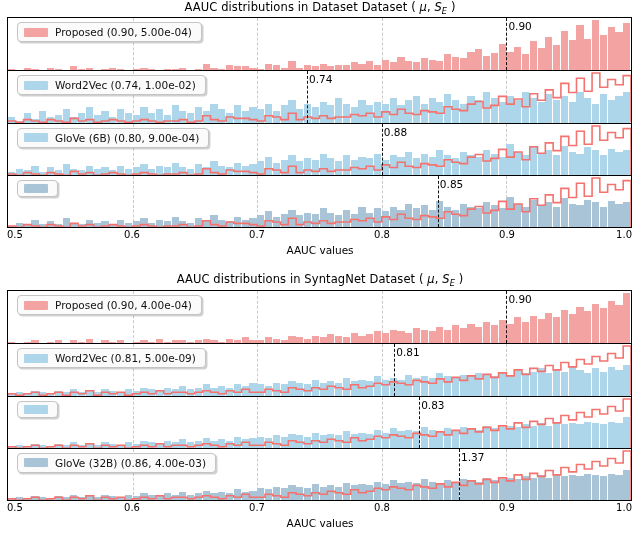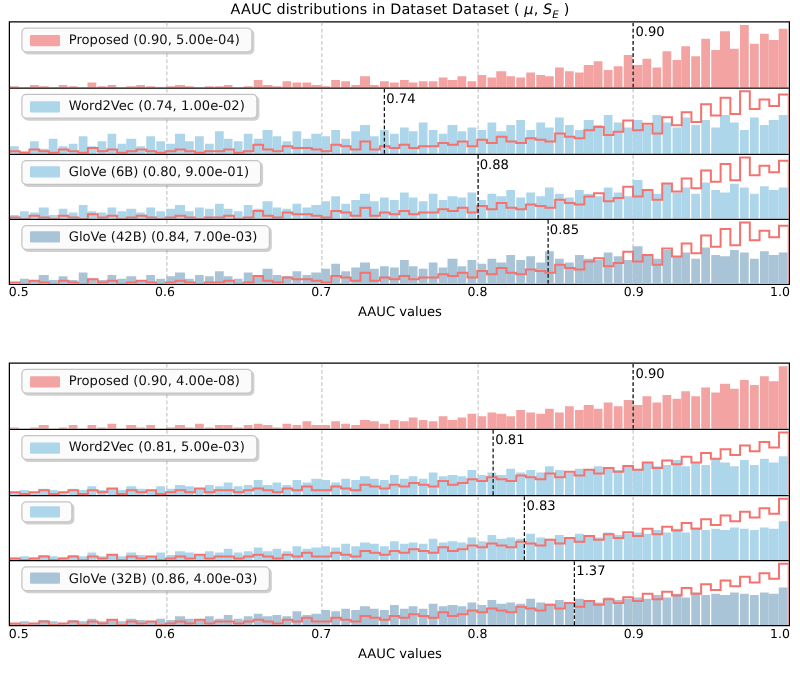--- a/index.html
+++ b/index.html
@@ -333,21 +333,21 @@
           </div>
           <div class="step">
             <svg viewBox="0 0 1000 100" preserveAspectRatio="none">
               <path d="M 0.00 100 L 0.00 97.47 L 12.50 97.47 L 12.50 100.00 L 25.00 100.00 L 25.00 94.95 L 37.50 94.95 L 37.50 97.47 L 50.00 97.47 L 50.00 100.00 L 62.50 100.00 L 62.50 94.95 L 75.00 94.95 L 75.00 97.47 L 87.50 97.47 L 87.50 100.00 L 100.00 100.00 L 100.00 92.42 L 112.50 92.42 L 112.50 97.47 L 125.00 97.47 L 125.00 94.95 L 137.50 94.95 L 137.50 100.00 L 150.00 100.00 L 150.00 97.47 L 162.50 97.47 L 162.50 94.95 L 175.00 94.95 L 175.00 97.47 L 187.50 97.47 L 187.50 100.00 L 200.00 100.00 L 200.00 97.47 L 212.50 97.47 L 212.50 94.95 L 225.00 94.95 L 225.00 97.47 L 237.50 97.47 L 237.50 100.00 L 250.00 100.00 L 250.00 97.47 L 262.50 97.47 L 262.50 97.47 L 275.00 97.47 L 275.00 94.95 L 287.50 94.95 L 287.50 100.00 L 300.00 100.00 L 300.00 97.47 L 312.50 97.47 L 312.50 87.37 L 325.00 87.37 L 325.00 94.95 L 337.50 94.95 L 337.50 97.47 L 350.00 97.47 L 350.00 89.89 L 362.50 89.89 L 362.50 92.42 L 375.00 92.42 L 375.00 92.42 L 387.50 92.42 L 387.50 94.95 L 400.00 94.95 L 400.00 97.47 L 412.50 97.47 L 412.50 87.37 L 425.00 87.37 L 425.00 89.89 L 437.50 89.89 L 437.50 94.95 L 450.00 94.95 L 450.00 82.32 L 462.50 82.32 L 462.50 94.95 L 475.00 94.95 L 475.00 89.89 L 487.50 89.89 L 487.50 92.42 L 500.00 92.42 L 500.00 87.37 L 512.50 87.37 L 512.50 92.42 L 525.00 92.42 L 525.00 89.89 L 537.50 89.89 L 537.50 89.89 L 550.00 89.89 L 550.00 84.84 L 562.50 84.84 L 562.50 87.37 L 575.00 87.37 L 575.00 82.32 L 587.50 82.32 L 587.50 89.89 L 600.00 89.89 L 600.00 79.79 L 612.50 79.79 L 612.50 84.84 L 625.00 84.84 L 625.00 74.74 L 637.50 74.74 L 637.50 82.32 L 650.00 82.32 L 650.00 84.84 L 662.50 84.84 L 662.50 77.26 L 675.00 77.26 L 675.00 79.79 L 687.50 79.79 L 687.50 82.32 L 700.00 82.32 L 700.00 69.68 L 712.50 69.68 L 712.50 74.74 L 725.00 74.74 L 725.00 77.26 L 737.50 77.26 L 737.50 64.63 L 750.00 64.63 L 750.00 59.58 L 762.50 59.58 L 762.50 72.21 L 775.00 72.21 L 775.00 67.16 L 787.50 67.16 L 787.50 49.47 L 800.00 49.47 L 800.00 64.63 L 812.50 64.63 L 812.50 54.53 L 825.00 54.53 L 825.00 69.68 L 837.50 69.68 L 837.50 44.42 L 850.00 44.42 L 850.00 57.05 L 862.50 57.05 L 862.50 36.84 L 875.00 36.84 L 875.00 52.00 L 887.50 52.00 L 887.50 24.21 L 900.00 24.21 L 900.00 41.89 L 912.50 41.89 L 912.50 14.11 L 925.00 14.11 L 925.00 39.37 L 937.50 39.37 L 937.50 4.00 L 950.00 4.00 L 950.00 31.79 L 962.50 31.79 L 962.50 16.63 L 975.00 16.63 L 975.00 26.74 L 987.50 26.74 L 987.50 9.05 L 1000.00 9.05 L 1000 100" fill="none" stroke="#f4736e" stroke-width="1.6" vector-effect="non-scaling-stroke"></path>
             </svg>
           </div>
           <div class="vline" style="left: 60%;"></div>
           <div class="vlabel" style="left: calc(60% + 2px); top: 2px;">0.88</div>
           <div class="legend" style="left: 9px; top: 4px;">
             <span class="swatch blue"></span>
-            <span class="ltext">GloVe (6B) (0.80, 9.00e-01)</span>
+            <span class="ltext">GloVe (6B) (0.80, 9.00e-04)</span>
           </div>
         </div>
         <div class="panel">
           <div class="grid" style="left: 20%;"></div>
           <div class="grid" style="left: 40%;"></div>
           <div class="grid" style="left: 60%;"></div>
           <div class="grid" style="left: 80%;"></div>
           <div class="hist">
             <div class="bar blue2" style="left: 0%; width: 1.15%; height: 2.82187%;"></div>
             <div class="bar blue2" style="left: 1.25%; width: 1.15%; height: 8.46561%;"></div>
@@ -432,36 +432,38 @@
           </div>
           <div class="step">
             <svg viewBox="0 0 1000 100" preserveAspectRatio="none">
               <path d="M 0.00 100 L 0.00 97.47 L 12.50 97.47 L 12.50 100.00 L 25.00 100.00 L 25.00 94.95 L 37.50 94.95 L 37.50 97.47 L 50.00 97.47 L 50.00 100.00 L 62.50 100.00 L 62.50 94.95 L 75.00 94.95 L 75.00 97.47 L 87.50 97.47 L 87.50 100.00 L 100.00 100.00 L 100.00 92.42 L 112.50 92.42 L 112.50 97.47 L 125.00 97.47 L 125.00 94.95 L 137.50 94.95 L 137.50 100.00 L 150.00 100.00 L 150.00 97.47 L 162.50 97.47 L 162.50 94.95 L 175.00 94.95 L 175.00 97.47 L 187.50 97.47 L 187.50 100.00 L 200.00 100.00 L 200.00 97.47 L 212.50 97.47 L 212.50 94.95 L 225.00 94.95 L 225.00 97.47 L 237.50 97.47 L 237.50 100.00 L 250.00 100.00 L 250.00 97.47 L 262.50 97.47 L 262.50 97.47 L 275.00 97.47 L 275.00 94.95 L 287.50 94.95 L 287.50 100.00 L 300.00 100.00 L 300.00 97.47 L 312.50 97.47 L 312.50 87.37 L 325.00 87.37 L 325.00 94.95 L 337.50 94.95 L 337.50 97.47 L 350.00 97.47 L 350.00 89.89 L 362.50 89.89 L 362.50 92.42 L 375.00 92.42 L 375.00 92.42 L 387.50 92.42 L 387.50 94.95 L 400.00 94.95 L 400.00 97.47 L 412.50 97.47 L 412.50 87.37 L 425.00 87.37 L 425.00 89.89 L 437.50 89.89 L 437.50 94.95 L 450.00 94.95 L 450.00 82.32 L 462.50 82.32 L 462.50 94.95 L 475.00 94.95 L 475.00 89.89 L 487.50 89.89 L 487.50 92.42 L 500.00 92.42 L 500.00 87.37 L 512.50 87.37 L 512.50 92.42 L 525.00 92.42 L 525.00 89.89 L 537.50 89.89 L 537.50 89.89 L 550.00 89.89 L 550.00 84.84 L 562.50 84.84 L 562.50 87.37 L 575.00 87.37 L 575.00 82.32 L 587.50 82.32 L 587.50 89.89 L 600.00 89.89 L 600.00 79.79 L 612.50 79.79 L 612.50 84.84 L 625.00 84.84 L 625.00 74.74 L 637.50 74.74 L 637.50 82.32 L 650.00 82.32 L 650.00 84.84 L 662.50 84.84 L 662.50 77.26 L 675.00 77.26 L 675.00 79.79 L 687.50 79.79 L 687.50 82.32 L 700.00 82.32 L 700.00 69.68 L 712.50 69.68 L 712.50 74.74 L 725.00 74.74 L 725.00 77.26 L 737.50 77.26 L 737.50 64.63 L 750.00 64.63 L 750.00 59.58 L 762.50 59.58 L 762.50 72.21 L 775.00 72.21 L 775.00 67.16 L 787.50 67.16 L 787.50 49.47 L 800.00 49.47 L 800.00 64.63 L 812.50 64.63 L 812.50 54.53 L 825.00 54.53 L 825.00 69.68 L 837.50 69.68 L 837.50 44.42 L 850.00 44.42 L 850.00 57.05 L 862.50 57.05 L 862.50 36.84 L 875.00 36.84 L 875.00 52.00 L 887.50 52.00 L 887.50 24.21 L 900.00 24.21 L 900.00 41.89 L 912.50 41.89 L 912.50 14.11 L 925.00 14.11 L 925.00 39.37 L 937.50 39.37 L 937.50 4.00 L 950.00 4.00 L 950.00 31.79 L 962.50 31.79 L 962.50 16.63 L 975.00 16.63 L 975.00 26.74 L 987.50 26.74 L 987.50 9.05 L 1000.00 9.05 L 1000 100" fill="none" stroke="#f4736e" stroke-width="1.6" vector-effect="non-scaling-stroke"></path>
             </svg>
           </div>
           <div class="vline" style="left: 69%;"></div>
           <div class="vlabel" style="left: calc(69% + 2px); top: 2px;">0.85</div>
           <div class="legend" style="left: 9px; top: 4px;">
             <span class="swatch blue2"></span>
-            <span class="ltext">GloVe (42B) (0.84, 7.00e-03)</span>
           </div>
         </div>
       </div>
     <div class="xaxis">
         <span class="tick first" style="left: 0%;">0.5</span>
         <span class="tick" style="left: 20%;">0.6</span>
         <span class="tick" style="left: 40%;">0.7</span>
         <span class="tick" style="left: 60%;">0.8</span>
         <span class="tick" style="left: 80%;">0.9</span>
         <span class="tick last" style="left: 100%;">1.0</span>
       </div>
     <div class="xlabel">AAUC values</div>
   </div>
 
   <div class="chart-block" id="chart-2">
+    <div class="chart-title">
+      <span>AAUC distributions in SyntagNet Dataset ( </span><span class="ital">μ</span><span>, </span><span class="ital">S</span><span class="sub ital">E</span><span> )</span>
+    </div>
     <div class="panels">
         <div class="panel">
           <div class="grid" style="left: 20%;"></div>
           <div class="grid" style="left: 40%;"></div>
           <div class="grid" style="left: 60%;"></div>
           <div class="grid" style="left: 80%;"></div>
           <div class="hist">
             <div class="bar" style="left: 0%; width: 1.15%; height: 2.90909%;"></div>
             <div class="bar" style="left: 2.5%; width: 1.15%; height: 2.90909%;"></div>
             <div class="bar" style="left: 3.75%; width: 1.15%; height: 5.81818%;"></div>
@@ -535,21 +537,21 @@
             <div class="bar" style="left: 93.75%; width: 1.15%; height: 75.6364%;"></div>
             <div class="bar" style="left: 95%; width: 1.15%; height: 66.9091%;"></div>
             <div class="bar" style="left: 96.25%; width: 1.15%; height: 81.4545%;"></div>
             <div class="bar" style="left: 97.5%; width: 1.15%; height: 72.7273%;"></div>
             <div class="bar" style="left: 98.75%; width: 1.15%; height: 96%;"></div>
           </div>
           <div class="vline" style="left: 80%;"></div>
           <div class="vlabel" style="left: calc(80% + 2px); top: 2px;">0.90</div>
           <div class="legend" style="left: 9px; top: 4px;">
             <span class="swatch"></span>
-            <span class="ltext">Proposed (0.90, 4.00e-08)</span>
+            <span class="ltext">Proposed (0.90, 4.00e-04)</span>
           </div>
         </div>
         <div class="panel">
           <div class="grid" style="left: 20%;"></div>
           <div class="grid" style="left: 40%;"></div>
           <div class="grid" style="left: 60%;"></div>
           <div class="grid" style="left: 80%;"></div>
           <div class="hist">
             <div class="bar blue" style="left: 0%; width: 1.15%; height: 3.11891%;"></div>
             <div class="bar blue" style="left: 1.25%; width: 1.15%; height: 6.23782%;"></div>
@@ -634,21 +636,21 @@
           </div>
           <div class="step">
             <svg viewBox="0 0 1000 100" preserveAspectRatio="none">
               <path d="M 0.00 100 L 0.00 97.09 L 12.50 97.09 L 12.50 100.00 L 25.00 100.00 L 25.00 97.09 L 37.50 97.09 L 37.50 94.18 L 50.00 94.18 L 50.00 100.00 L 62.50 100.00 L 62.50 97.09 L 75.00 97.09 L 75.00 94.18 L 87.50 94.18 L 87.50 100.00 L 100.00 100.00 L 100.00 94.18 L 112.50 94.18 L 112.50 97.09 L 125.00 97.09 L 125.00 91.27 L 137.50 91.27 L 137.50 100.00 L 150.00 100.00 L 150.00 94.18 L 162.50 94.18 L 162.50 97.09 L 175.00 97.09 L 175.00 94.18 L 187.50 94.18 L 187.50 100.00 L 200.00 100.00 L 200.00 97.09 L 212.50 97.09 L 212.50 94.18 L 225.00 94.18 L 225.00 97.09 L 237.50 97.09 L 237.50 91.27 L 250.00 91.27 L 250.00 97.09 L 262.50 97.09 L 262.50 94.18 L 275.00 94.18 L 275.00 94.18 L 287.50 94.18 L 287.50 97.09 L 300.00 97.09 L 300.00 94.18 L 312.50 94.18 L 312.50 91.27 L 325.00 91.27 L 325.00 94.18 L 337.50 94.18 L 337.50 97.09 L 350.00 97.09 L 350.00 91.27 L 362.50 91.27 L 362.50 94.18 L 375.00 94.18 L 375.00 88.36 L 387.50 88.36 L 387.50 94.18 L 400.00 94.18 L 400.00 94.18 L 412.50 94.18 L 412.50 88.36 L 425.00 88.36 L 425.00 91.27 L 437.50 91.27 L 437.50 94.18 L 450.00 94.18 L 450.00 85.45 L 462.50 85.45 L 462.50 88.36 L 475.00 88.36 L 475.00 91.27 L 487.50 91.27 L 487.50 85.45 L 500.00 85.45 L 500.00 88.36 L 512.50 88.36 L 512.50 82.55 L 525.00 82.55 L 525.00 85.45 L 537.50 85.45 L 537.50 88.36 L 550.00 88.36 L 550.00 79.64 L 562.50 79.64 L 562.50 85.45 L 575.00 85.45 L 575.00 82.55 L 587.50 82.55 L 587.50 76.73 L 600.00 76.73 L 600.00 79.64 L 612.50 79.64 L 612.50 73.82 L 625.00 73.82 L 625.00 76.73 L 637.50 76.73 L 637.50 79.64 L 650.00 79.64 L 650.00 70.91 L 662.50 70.91 L 662.50 73.82 L 675.00 73.82 L 675.00 76.73 L 687.50 76.73 L 687.50 68.00 L 700.00 68.00 L 700.00 73.82 L 712.50 73.82 L 712.50 65.09 L 725.00 65.09 L 725.00 70.91 L 737.50 70.91 L 737.50 62.18 L 750.00 62.18 L 750.00 68.00 L 762.50 68.00 L 762.50 59.27 L 775.00 59.27 L 775.00 65.09 L 787.50 65.09 L 787.50 56.36 L 800.00 56.36 L 800.00 62.18 L 812.50 62.18 L 812.50 50.55 L 825.00 50.55 L 825.00 59.27 L 837.50 59.27 L 837.50 47.64 L 850.00 47.64 L 850.00 53.45 L 862.50 53.45 L 862.50 41.82 L 875.00 41.82 L 875.00 50.55 L 887.50 50.55 L 887.50 36.00 L 900.00 36.00 L 900.00 44.73 L 912.50 44.73 L 912.50 30.18 L 925.00 30.18 L 925.00 38.91 L 937.50 38.91 L 937.50 24.36 L 950.00 24.36 L 950.00 33.09 L 962.50 33.09 L 962.50 18.55 L 975.00 18.55 L 975.00 27.27 L 987.50 27.27 L 987.50 4.00 L 1000.00 4.00 L 1000 100" fill="none" stroke="#f4736e" stroke-width="1.6" vector-effect="non-scaling-stroke"></path>
             </svg>
           </div>
           <div class="vline" style="left: 62%;"></div>
           <div class="vlabel" style="left: calc(62% + 2px); top: 2px;">0.81</div>
           <div class="legend" style="left: 9px; top: 4px;">
             <span class="swatch blue"></span>
-            <span class="ltext">Word2Vec (0.81, 5.00e-03)</span>
+            <span class="ltext">Word2Vec (0.81, 5.00e-09)</span>
           </div>
         </div>
         <div class="panel">
           <div class="grid" style="left: 20%;"></div>
           <div class="grid" style="left: 40%;"></div>
           <div class="grid" style="left: 60%;"></div>
           <div class="grid" style="left: 80%;"></div>
           <div class="hist">
             <div class="bar blue" style="left: 0%; width: 1.15%; height: 2.6936%;"></div>
             <div class="bar blue" style="left: 1.25%; width: 1.15%; height: 5.38721%;"></div>

